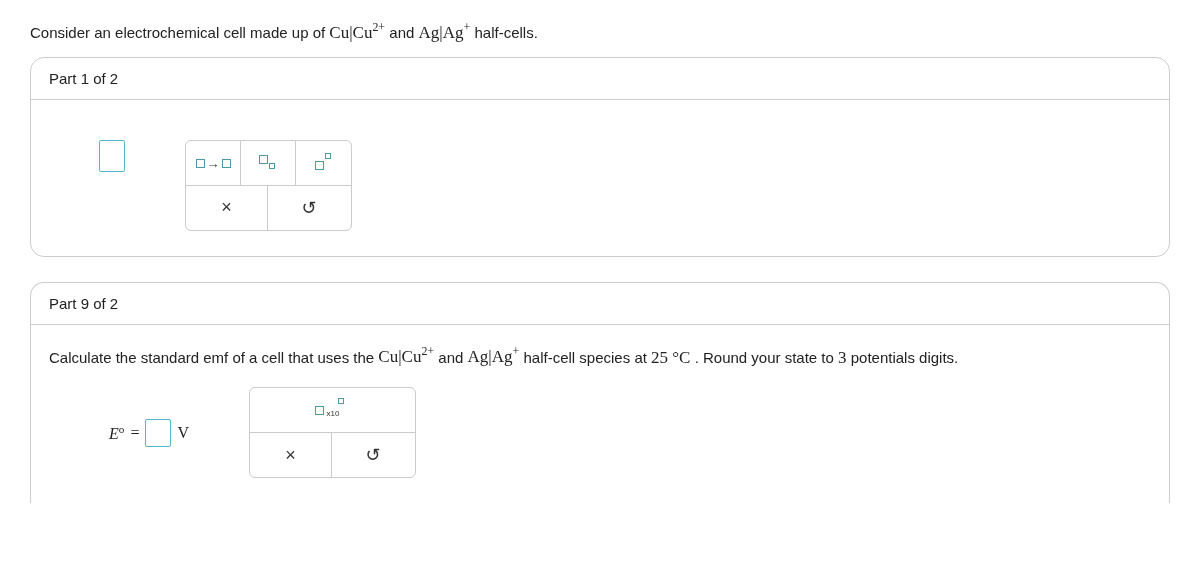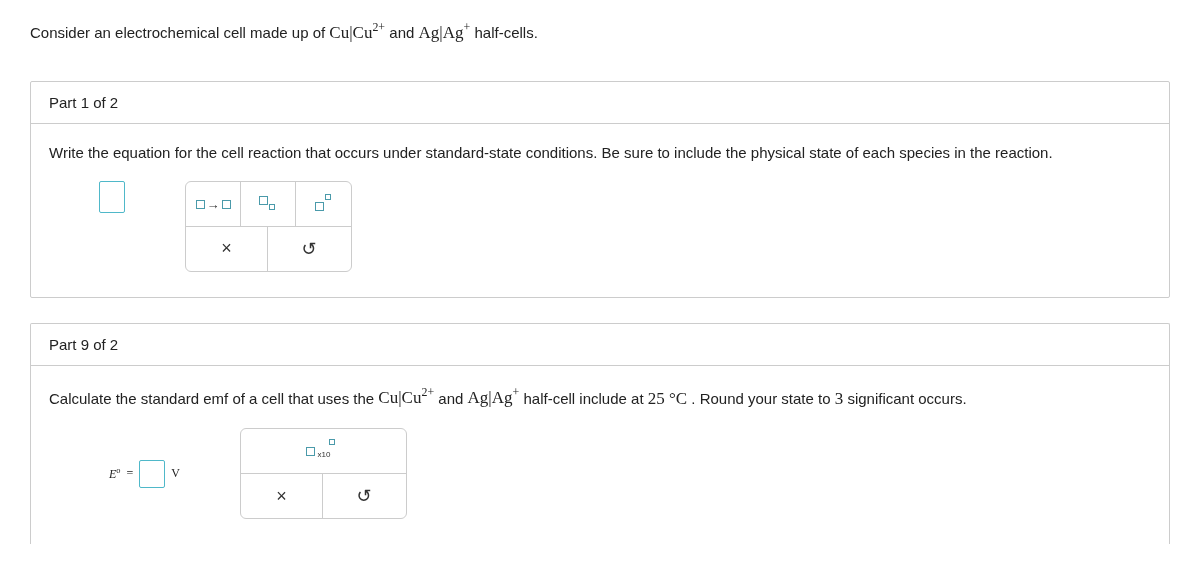--- a/index.html
+++ b/index.html
@@ -5,26 +5,26 @@
   * { box-sizing: border-box; }
   body {
     margin: 0;
     padding: 20px 30px;
     font-family: Arial, sans-serif;
     font-size: 15px;
     color: #222;
     background: #fff;
     width: 1200px;
   }
-  .intro { margin-bottom: 38px; }
+  .intro { margin-bottom: 14px; }
   .math { font-family: 'Times New Roman', serif; font-size: 17px; }
   .sup { font-size: 0.7em; vertical-align: super; }
   .panel {
     border: 1px solid #ccc;
-    border-radius: 2px;
+    border-radius: 14px;
     margin-bottom: 25px;
     background: #fff;
   }
   .panel-header {
     border-bottom: 1px solid #ccc;
     padding: 12px 18px;
     font-size: 15px;
   }
   .panel-body {
     padding: 20px 18px 25px 18px;
@@ -81,21 +81,21 @@
   .tool-x { font-size: 18px; color: #333; }
   .tool-reset { font-size: 18px; color: #333; }
   .note { margin-top: 18px; }
   .eq-row {
     display: flex;
     align-items: center;
     gap: 60px;
     margin-top: 20px;
     margin-left: 60px;
   }
-  .eq-left { display:flex; align-items:center; gap:6px; font-family:'Times New Roman', serif; font-size:12px; }
+  .eq-left { display:flex; align-items:center; gap:6px; font-family:'Times New Roman', serif; font-size:16px; }
   .eq-left .deg { font-size: 0.7em; vertical-align: super; }
   .answer-box2 {
     width: 26px;
     height: 28px;
     border: 1.5px solid #4fb8c9;
     border-radius: 2px;
   }
   .sci { position:relative; width:34px; height:20px;text-decoration:underline; }
   .sci .b1 { position:absolute; left:0; top:6px; }
   .sci .x10 { position:absolute; left:11px; top:9px; font-size:8px; color:#333; }
@@ -112,21 +112,20 @@
   <span> and </span>
   <span class="math">
     <span>Ag</span>|<span>Ag</span><span class="sup">+</span>
   </span>
   <span> half-cells.</span>
 </div>
 
 <div class="panel">
   <div class="panel-header">Part 1 of 2</div>
   <div class="panel-body">
-    <div>Write the equation for the cell reaction that occurs under standard-state conditions. Be sure to include the physical state of each species in the reaction.</div>
     <div class="answer-row">
       <div class="answer-box"></div>
       <div class="toolbox">
         <div class="tool-row">
           <div class="tool-cell">
             <span class="tool-arrow"><span class="tool-sq"></span><span class="arr">→</span><span class="tool-sq"></span></span>
           </div>
           <div class="tool-cell">
             <span class="tool-sub">
                 <span class="tool-sq base"></span>
@@ -158,25 +157,25 @@
   <div class="panel-body">
     <div>
       <span>Calculate the standard emf of a cell that uses the </span>
       <span class="math">
         <span>Cu</span>|<span>Cu</span><span class="sup">2+</span>
       </span>
       <span> and </span>
       <span class="math">
         <span>Ag</span>|<span>Ag</span><span class="sup">+</span>
       </span>
-      <span> half-cell include at </span>
+      <span> half-cell species at </span>
       <span class="math">25 °C</span>
       <span>. Round your state to </span>
       <span class="math">3</span>
-      <span> significant occurs.</span>
+      <span> potentials digits.</span>
     </div>
     <div class="eq-row">
       <div class="eq-left">
         <span><i><span>E</span></i><span class="deg">o</span></span>
         <span>=</span>
         <span class="answer-box2"></span>
         <span>V</span>
       </div>
       <div class="toolbox">
         <div class="tool-row">

